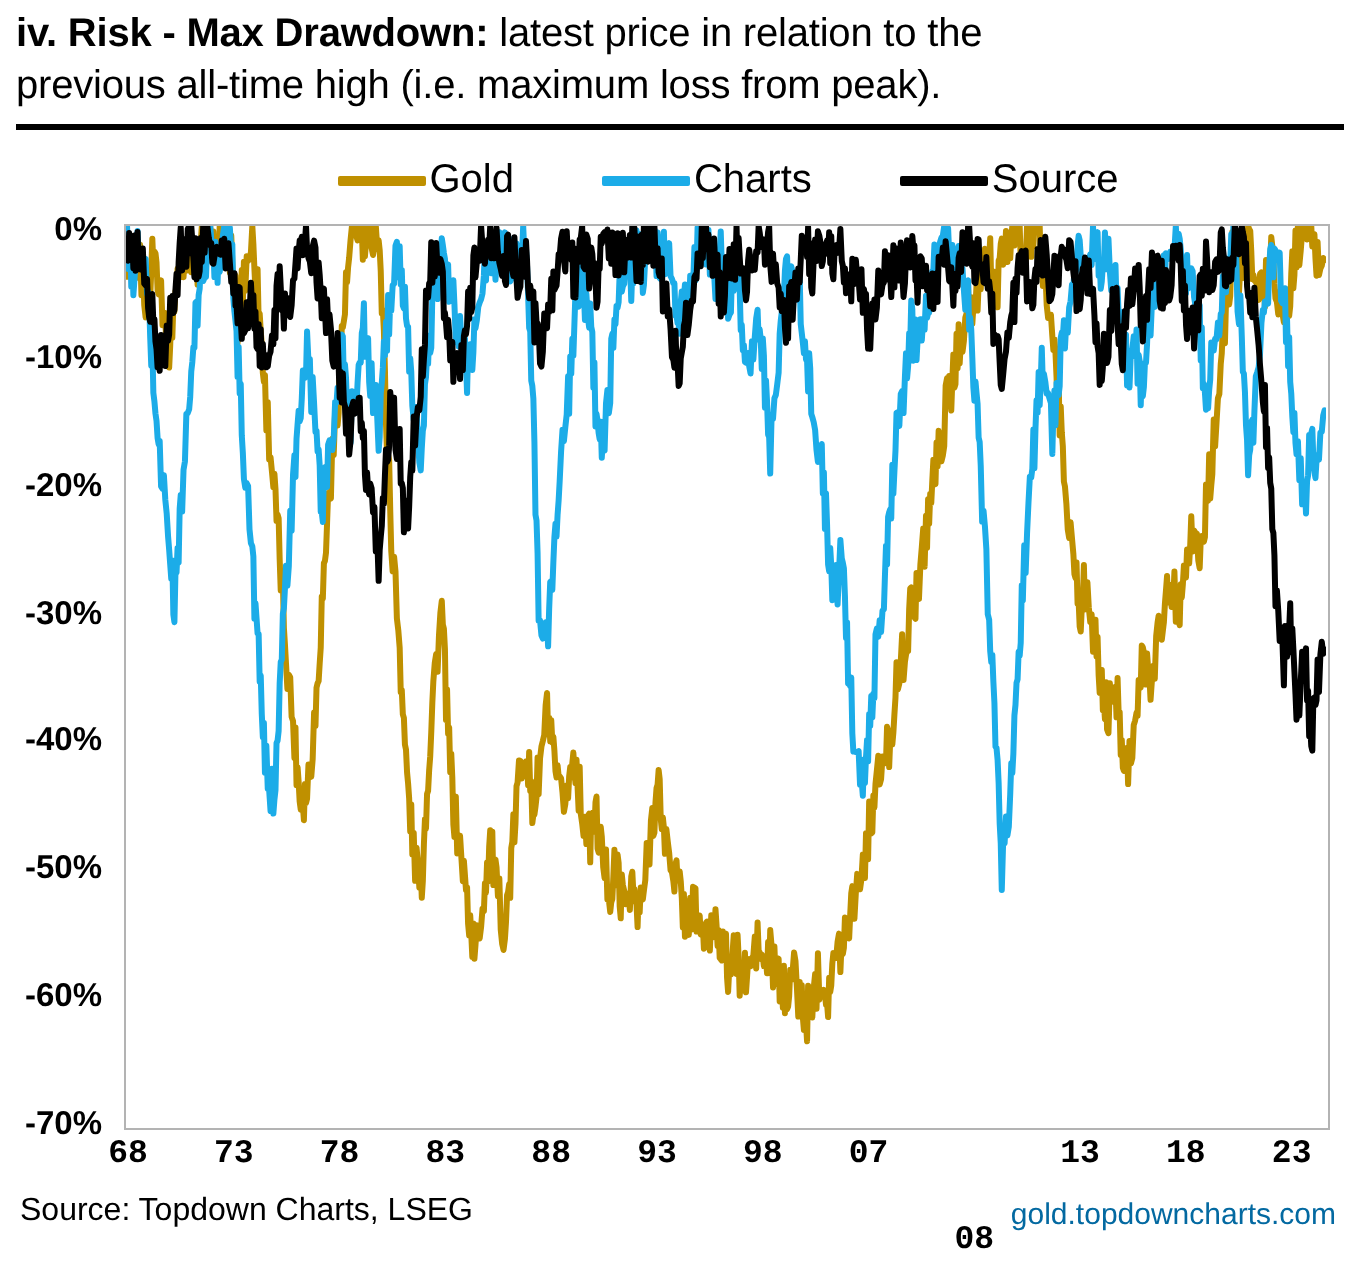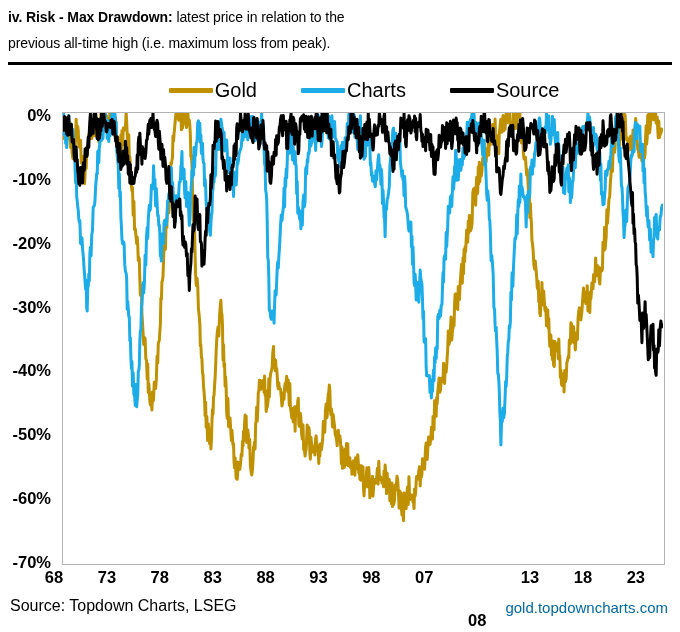--- a/index.html
+++ b/index.html
@@ -23,21 +23,21 @@
   }
 
   
   .title-wrap {
     position: absolute;
     left: 8px;
     top: 4px;
     width: 664px;
   }
   .title-line {
-    font-size: 14px;
+    font-size: 20px;
     line-height: 26px;
     letter-spacing: -0.1px;
     white-space: nowrap;
   }
   .title-line .bold { font-weight: bold; }
   .title-rule {
     position: absolute;
     left: 8px;
     top: 62px;
     width: 664px;
@@ -101,24 +101,25 @@
     font-size: 16.5px;
     font-weight: bold;
     line-height: 16px;
     transform: translateY(-50%);
     white-space: nowrap;
   }
 
   
   .xlabels {
     position: absolute;
-    left: 54px;
+    left: 64px;
     top: 566px;
     width: 603px;
     height: 26px;
+    font-family: Liberation Mono, monospace;
   }
   .xlabel {
     position: absolute;
     top: 2px;
     font-size: 16.5px;
     font-weight: bold;
     line-height: 18px;
     transform: translateX(-50%);
     white-space: nowrap;
   }

